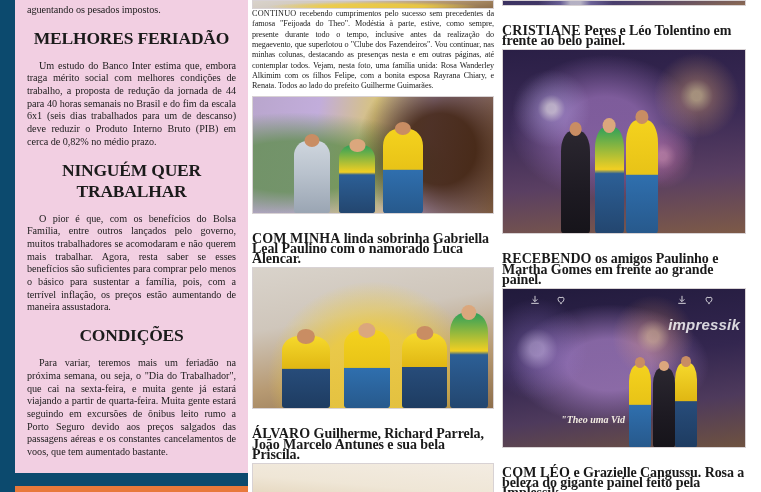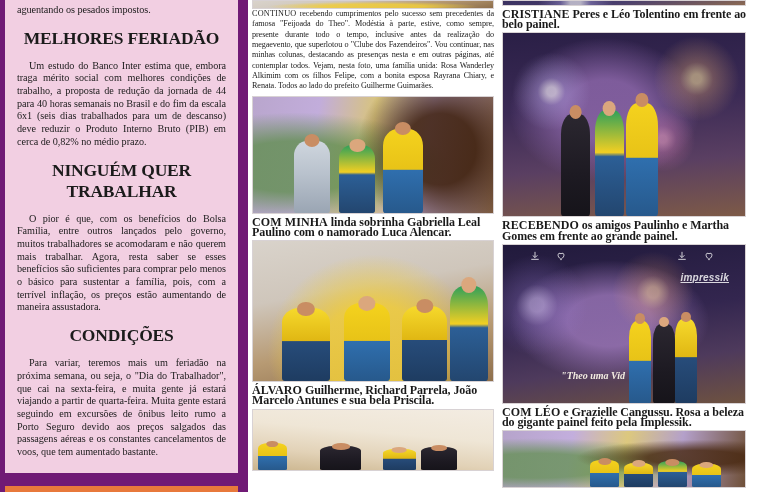--- a/index.html
+++ b/index.html
@@ -26,24 +26,24 @@
     position: absolute;
     pointer-events: none;
   }
   .cropmark-v { width: 1px; background: #b9b9b9; }
   .cropmark-h { height: 1px; background: #b9b9b9; }
 
   
   .col1 {
     width: 248px;
     height: 492px;
-    padding-left: 5px;
+    padding-left: 15px;
     flex: 0 0 248px;
     position: relative;
-    background: #701a75;
+    background: #0c4a6e;
   }
 
   .pink-block {
     background: #f2cfe2;
     padding: 0 12px 14px 12px;
     width: 233px;
   }
 
   .pink-block p,
   .pink-block h2 { color: #1b1b1b; }
@@ -108,26 +108,26 @@
     flex: 0 0 250px;
     width: 250px;
     height: 492px;
     padding: 0 4px;
     position: relative;
     overflow: hidden;
   }
   .col3 { flex: 0 0 256px; width: 256px; padding-right: 8px; }
 
   .caption {
-    font-size: 12px;
+    font-size: 14px;
     line-height: 10.2px;
     font-weight: bold;
     color: #1a1a1a;
     letter-spacing: -0.08px;
-    padding: 3px 0 3px 0;
+    padding: 20px 0 3px 0;
     text-align: left;
   }
   .caption .lead { letter-spacing: 0.1px; }
 
   .intro-text {
     font-size: 8.2px;
     line-height: 10.35px;
     text-align: justify;
     font-weight: normal;
     color: #1b1b1b;
@@ -374,21 +374,21 @@
             <path d="M7 11l5 5 5-5"></path>
             <path d="M4 20h16"></path>
         </svg>
       </div>
       <div class="ui-ico" style="left:83%; top:4%;">
         <svg viewBox="0 0 24 24" fill="none" stroke="#ffffff" stroke-width="2.2" stroke-linecap="round" stroke-linejoin="round">
           <path d="M12 20s-7-4.6-7-9.4A4 4 0 0 1 12 7a4 4 0 0 1 7 3.6C19 15.4 12 20 12 20z"></path>
         </svg>
       </div>
 
-      <div class="watermark" style="right:16px; top:17%; font-size:10px;text-decoration:underline;">impressik</div>
+      <div class="watermark" style="right:5px; top:17%; font-size:15px;">impressik</div>
       <div class="panel-title" style="left:24%; bottom:14%; font-size:10px;">"Theo uma Vid</div>
 
       <div class="fig fig-yellow" style="left:52%; width:9%; height:52%;">
         <div class="head skin" style="width:46%; height:13%;"></div>
       </div>
       <div class="fig fig-dark" style="left:62%; width:9%; height:50%;">
         <div class="head skin-l" style="width:46%; height:13%;"></div>
       </div>
       <div class="fig fig-yellow2" style="left:71%; width:9%; height:53%;">
         <div class="head skin" style="width:46%; height:13%;"></div>

